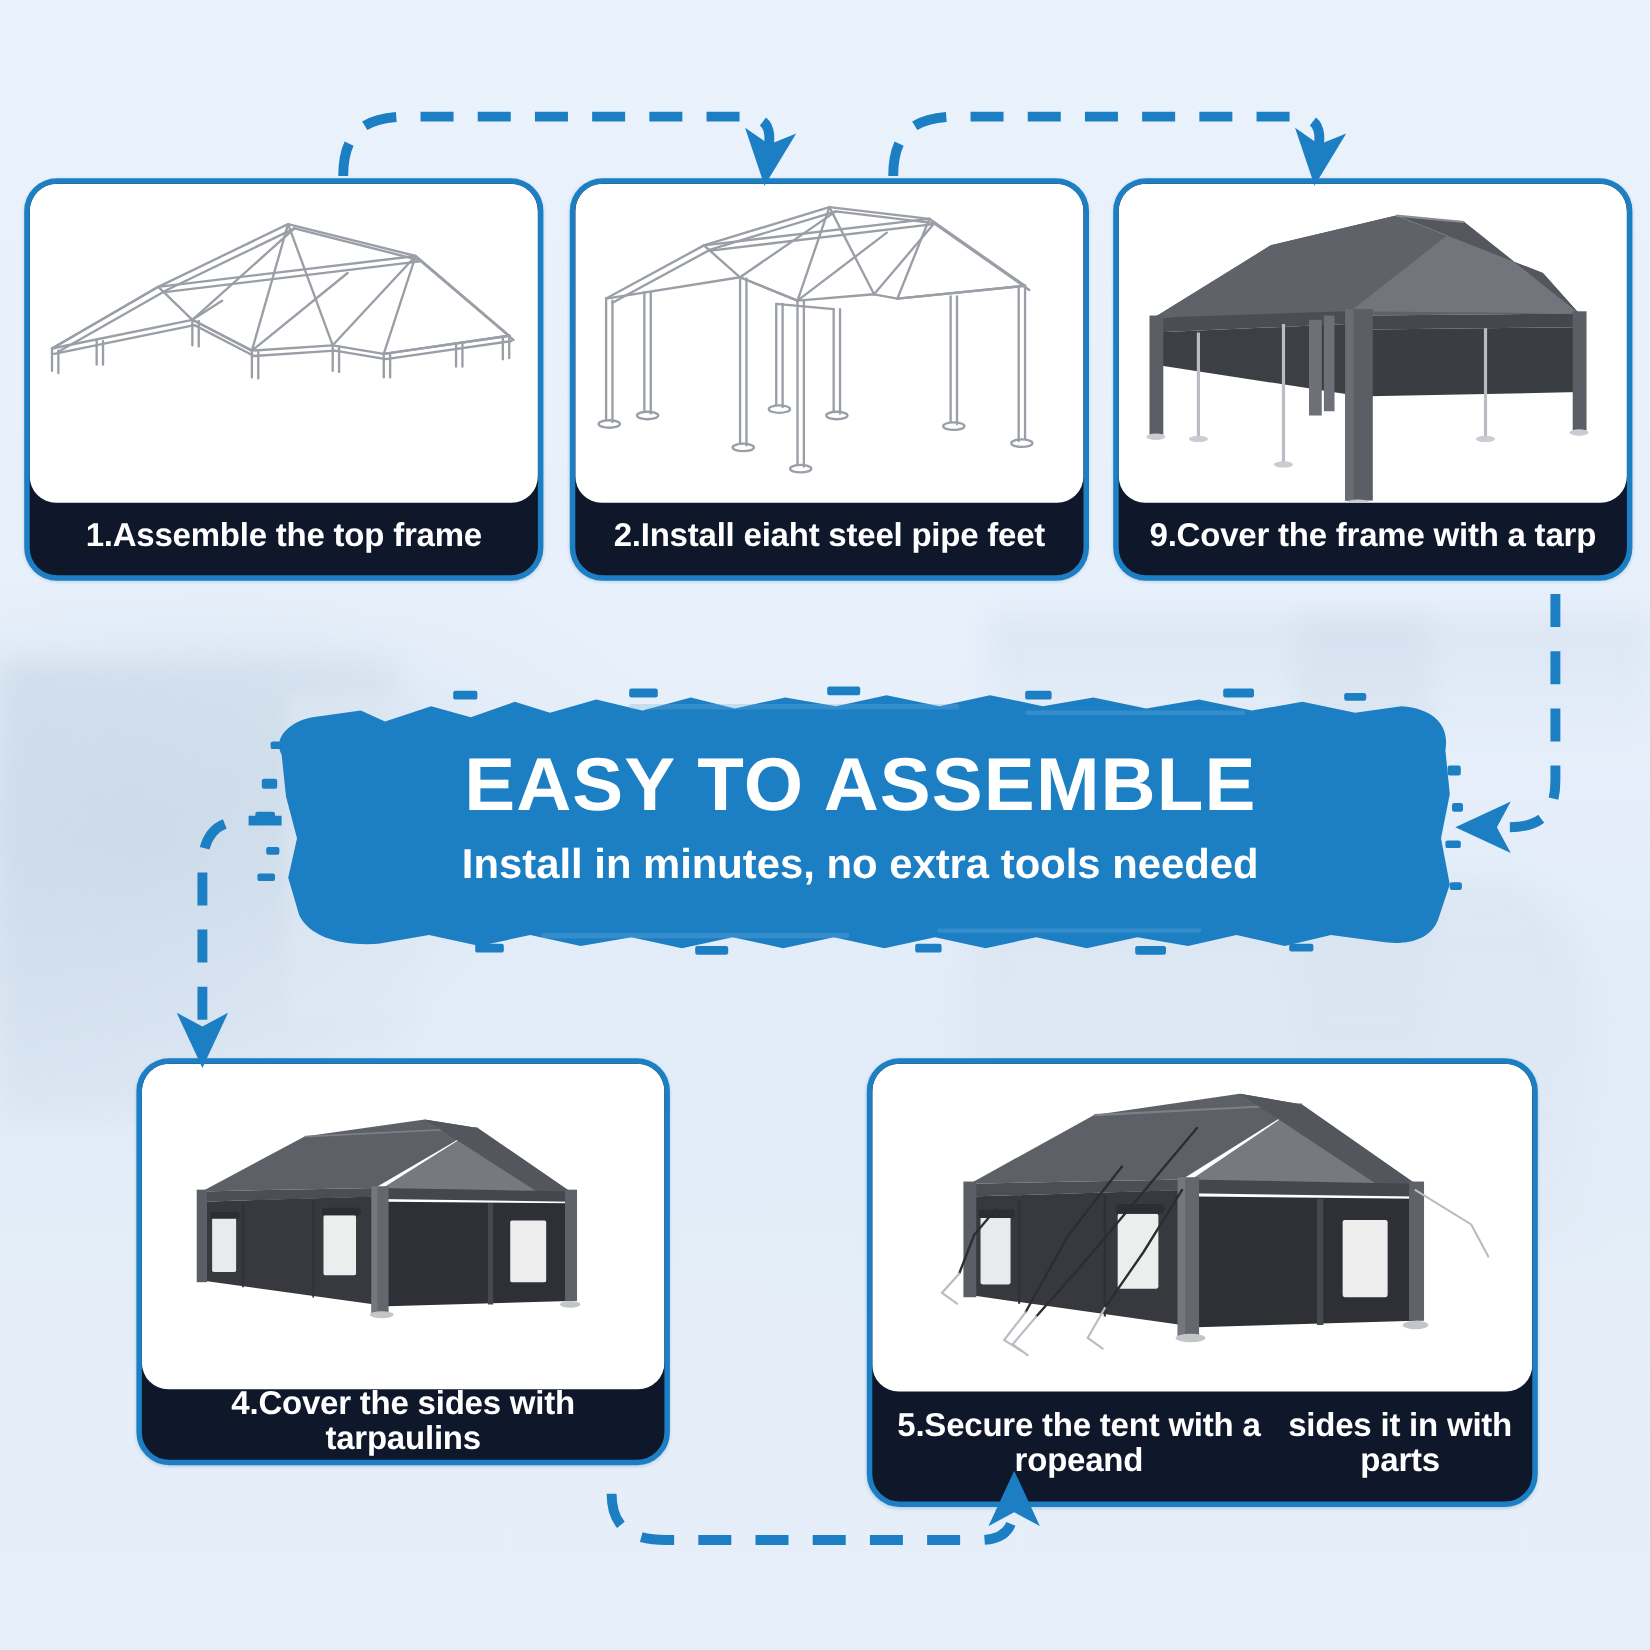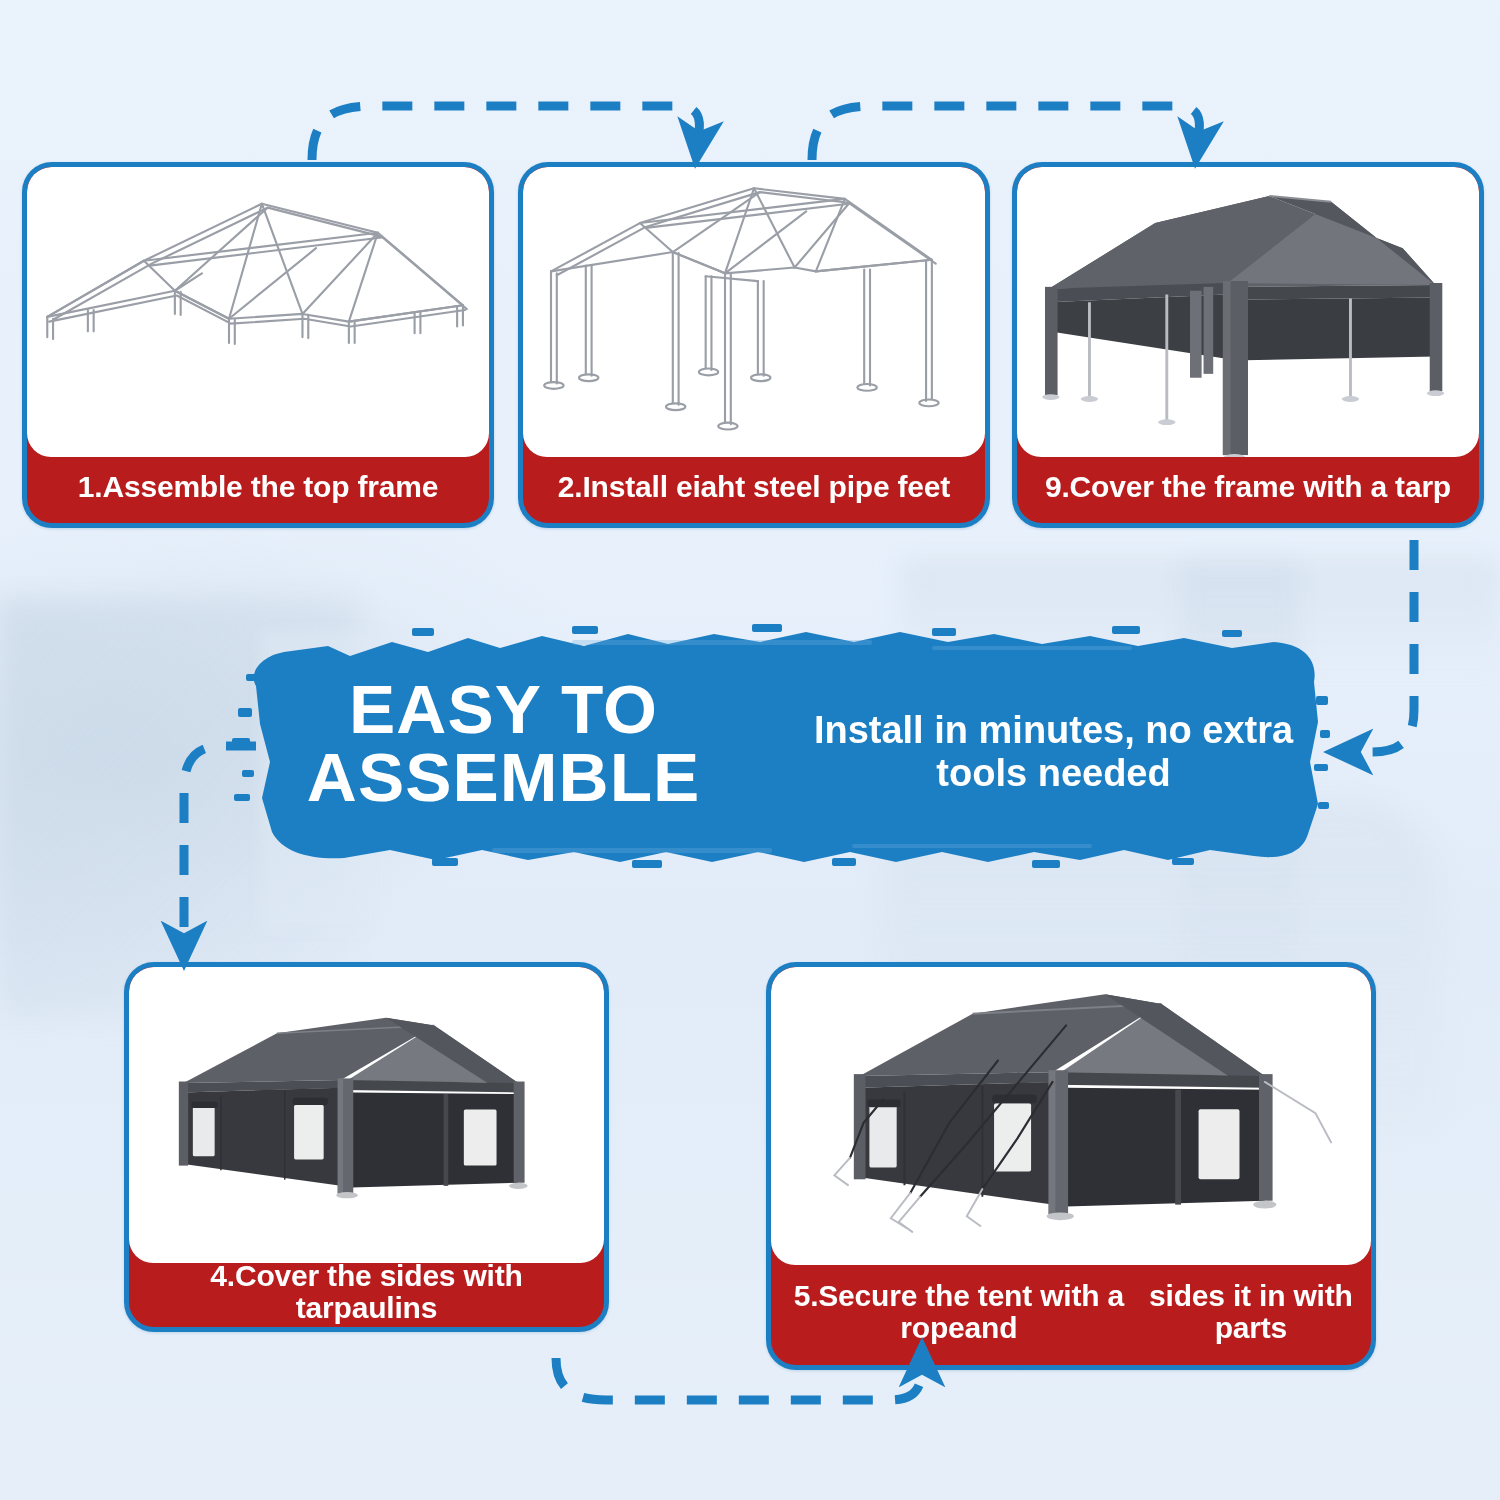--- a/index.html
+++ b/index.html
@@ -48,21 +48,21 @@
   }
 
   
   #layer { position: absolute; inset: 0; z-index: 2; }
   #arrow-layer { position: absolute; inset: 0; z-index: 3; pointer-events: none; }
 
   
   .card {
     position: absolute;
     border: 5px solid #1c7fc4;
-    background: #b91c1c;
+    background: #0f172a;
     border-radius: 30px;
     display: flex;
     flex-direction: column;
     overflow: hidden;
     box-shadow: 0 1px 3px rgba(30,90,150,.18);
   }
   .card .panel {
     flex: 1 1 auto;
     background: #ffffff;
     border-radius: 24px;
@@ -84,34 +84,34 @@
   }
 
   
   #card-1 { left: 22px;   top: 162px; width: 472px; height: 366px; }
   #card-2 { left: 518px;  top: 162px; width: 472px; height: 366px; }
   #card-3 { left: 1012px; top: 162px; width: 472px; height: 366px; }
   #card-1 .caption, #card-2 .caption, #card-3 .caption { height: 66px; font-size: 30px; }
 
   
   #card-4 { left: 124px; top: 962px; width: 485px; height: 370px; }
-  #card-5 { left: 766px; top: 962px; width: 610px; height: 408px; }
+  #card-5 { left: 788px; top: 962px; width: 610px; height: 408px; }
   #card-4 .caption { height: 64px; font-size: 30px; }
   #card-5 .caption { height: 100px; font-size: 30px; }
 
   
   #banner {
     position: absolute;
     left: 232px; top: 612px; width: 1100px; height: 262px;
     z-index: 2;
   }
   #banner svg { position: absolute; inset: 0; width: 100%; height: 100%; }
   #banner .btext {
     position: absolute; inset: 0;
-    display: flex; 
+    display: flex; flex-direction: column;
     align-items: center; justify-content: center;
     color: #ffffff;
   }
   #banner-title {
     font-size: 68px; font-weight: bold; letter-spacing: 1px;
     line-height: 1.0; text-align: center;
     transform: scaleX(1.02);
   }
   #banner-sub {
     font-size: 38px; font-weight: bold; margin-top: 18px;

